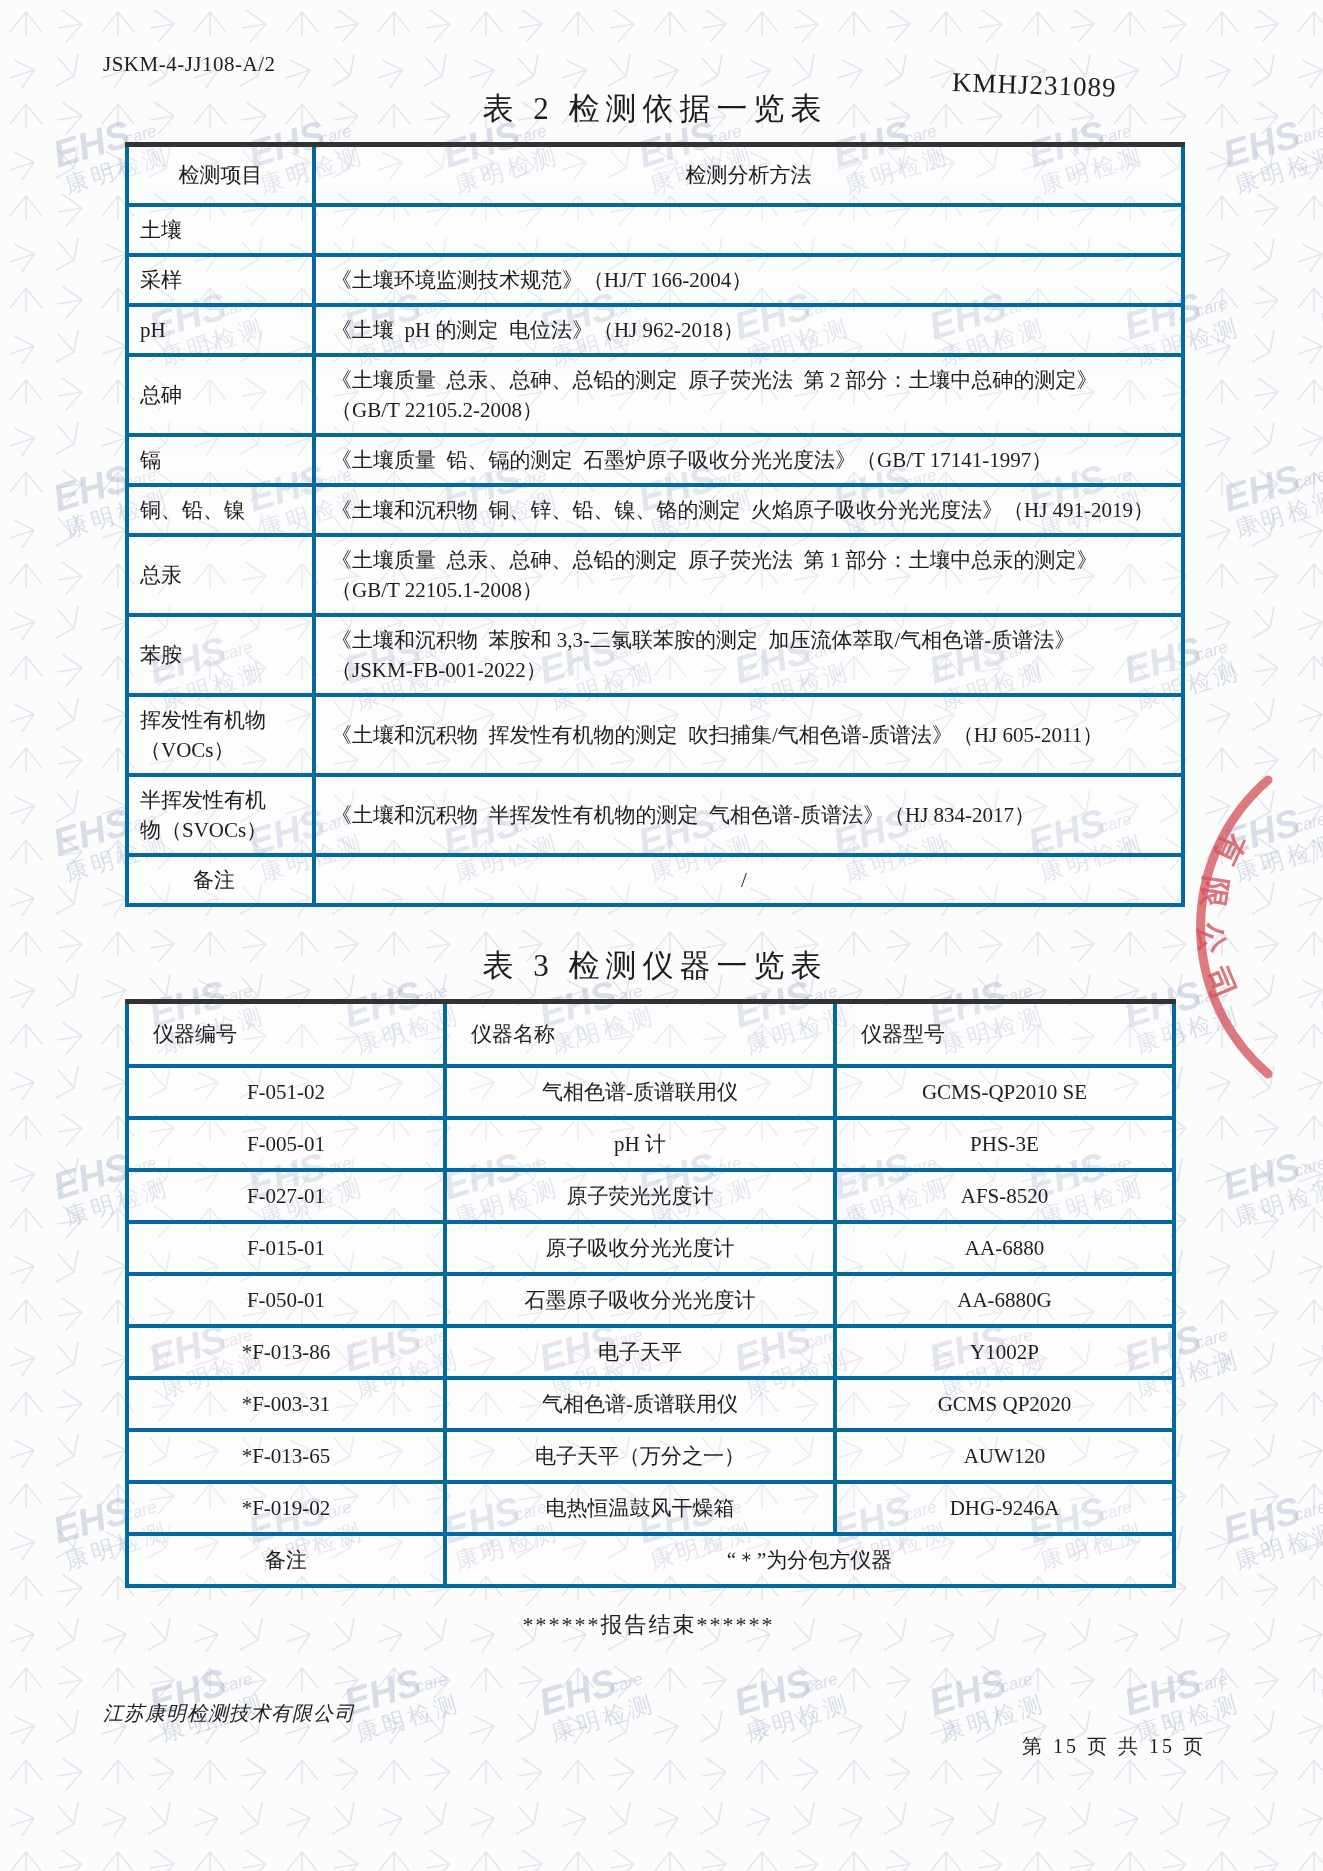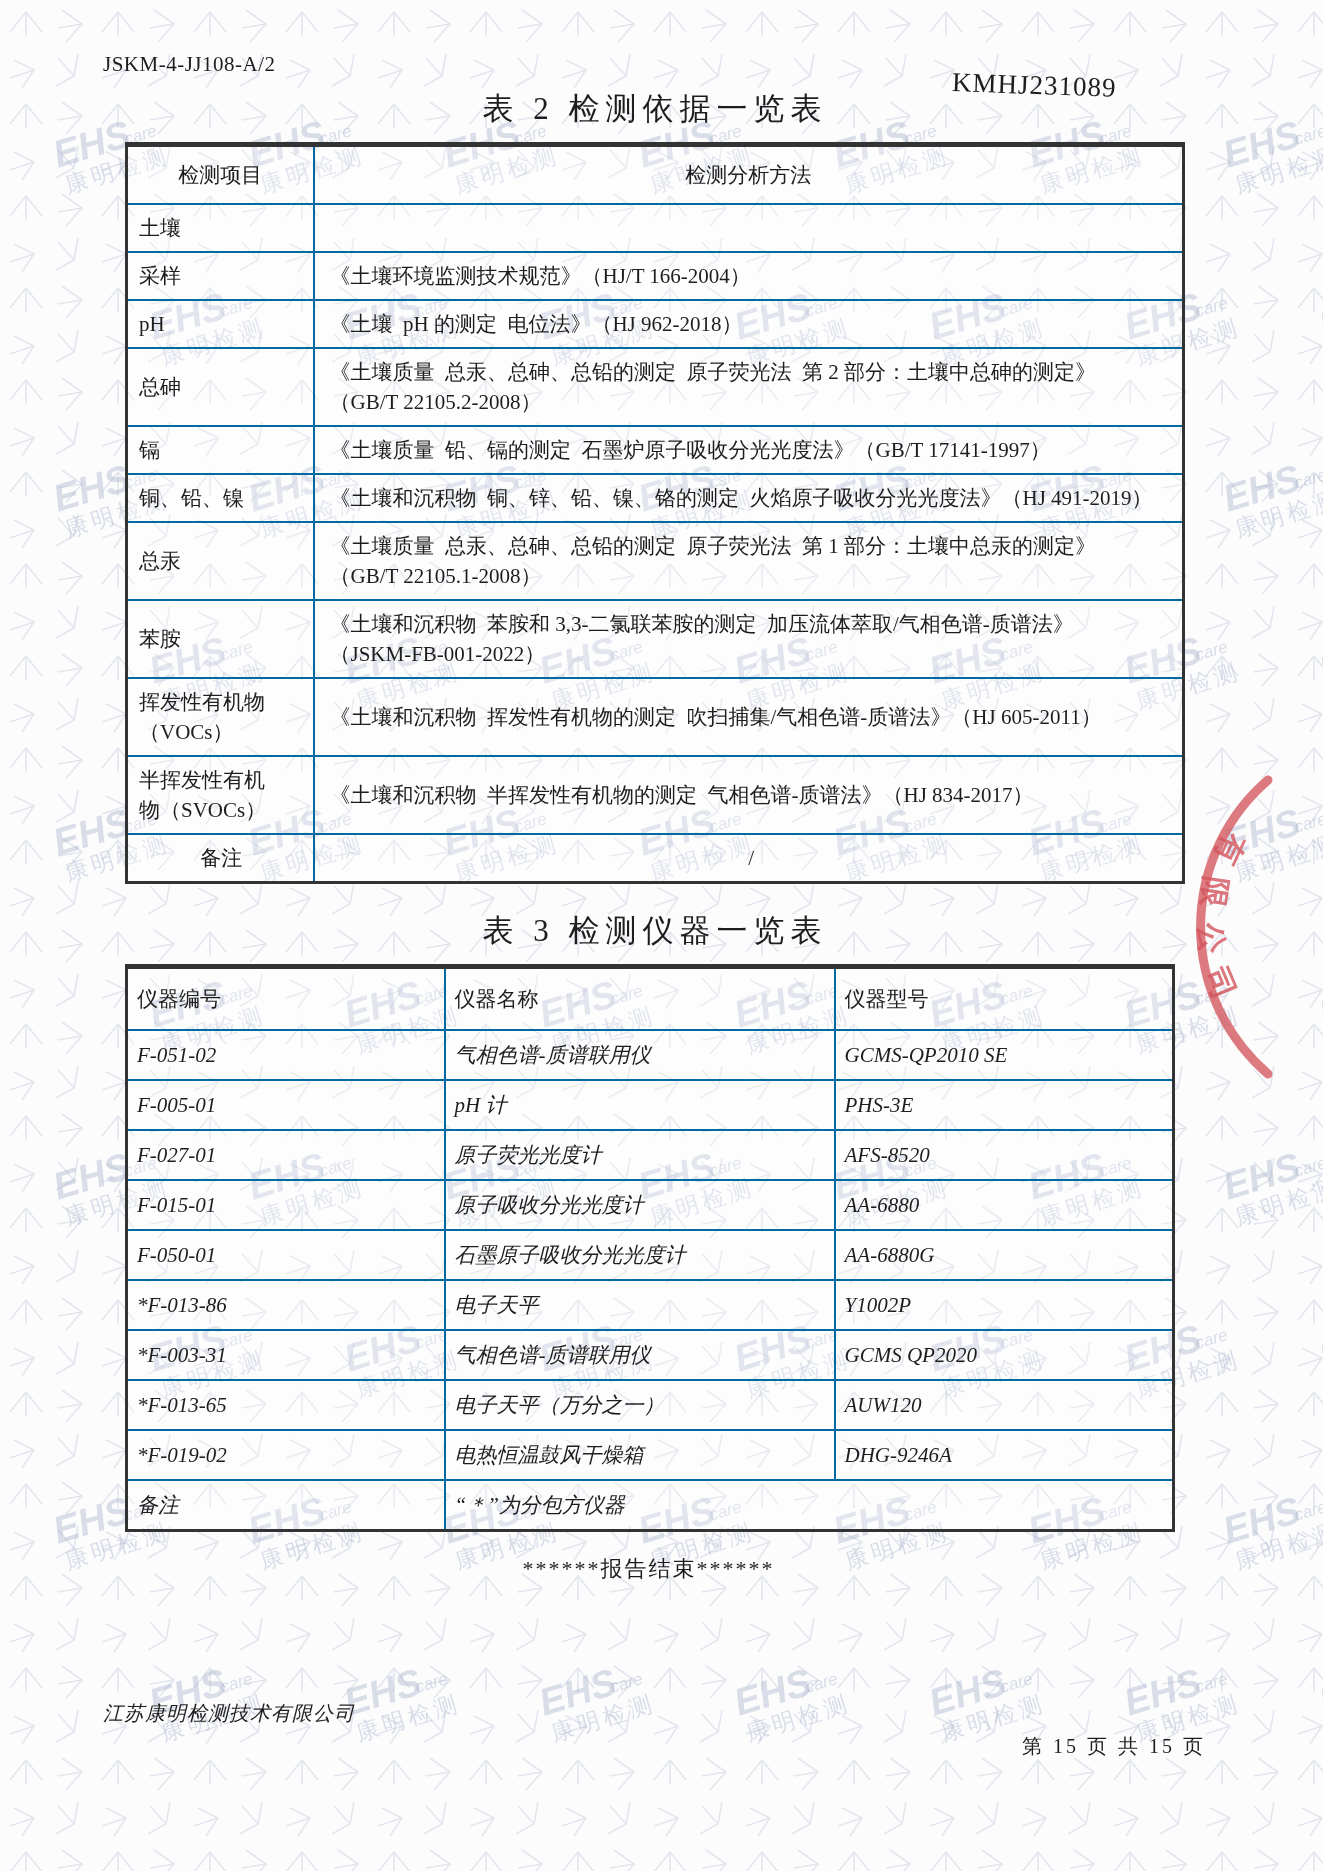--- a/index.html
+++ b/index.html
@@ -15,36 +15,36 @@
   .wm-care{font-family:"Liberation Sans","DejaVu Sans",sans-serif;font-style:italic;
           font-size:17px;fill:#9facc8;opacity:.38;}
   .wm-cn{font-size:23px;fill:#a4b0ca;opacity:.40;letter-spacing:4px;}
   
   #doc{position:absolute;left:0;top:0;width:1323px;z-index:2;}
   .doc-code{position:absolute;left:103px;top:52px;font-size:21px;letter-spacing:.5px;}
   .report-no{position:absolute;left:952px;top:70px;font-size:27px;letter-spacing:1px;transform:rotate(2deg);}
   .col{position:absolute;left:0;top:88px;width:1323px;}
   .tbl-title{width:1060px;margin:0 0 12px 125px;text-align:center;
              font-size:31px;font-weight:normal;letter-spacing:6px;}
-  .tbl-title.second{margin-top:26px;}
+  .tbl-title.second{margin-top:38px;}
   table{border-collapse:collapse;table-layout:fixed;margin-left:125px;
         background:rgba(255,255,255,.25);}
   #table2{width:1060px;border:3px solid #333;border-top-width:5px;}
   #table3{width:1047px;border:3px solid #333;border-top-width:5px;}
-  td,th{border:2px solid #0369a1;font-size:21px;font-weight:normal;
-        padding:8px 9px;line-height:30px;white-space:pre-wrap;
+  td,th{border:4px solid #0369a1;font-size:21px;font-weight:normal;
+        padding:8px 24px;line-height:30px;white-space:pre-wrap;
         overflow:hidden;vertical-align:middle;}
   #table2 th{text-align:center;height:40px;}
   #table2 td.item{text-align:left;padding-left:11px;}
   #table2 td.method{text-align:left;padding-left:15px;}
   #table2 tr.remark td.item{text-align:center;}
   #table2 tr.remark td.method{text-align:center;}
   #table2 tr.cat td{height:28px;}
   #table3 th{text-align:left;height:44px;}
-  #table3 td{text-align:left;height:32px;font-style:italic;}
+  #table3 td{text-align:center;height:32px;}
   .end-note{width:1047px;margin:22px 0 0 125px;text-align:center;
             font-size:22px;letter-spacing:2px;}
   .footer-company{position:absolute;left:103px;top:1700px;font-size:20px;letter-spacing:1px;font-style:italic;}
   .footer-page{position:absolute;left:1022px;top:1733px;font-size:20px;letter-spacing:3px;}
   
   #seal{position:absolute;left:1098px;top:772px;z-index:3;}
 </style>
 </head>
 <body>
 

